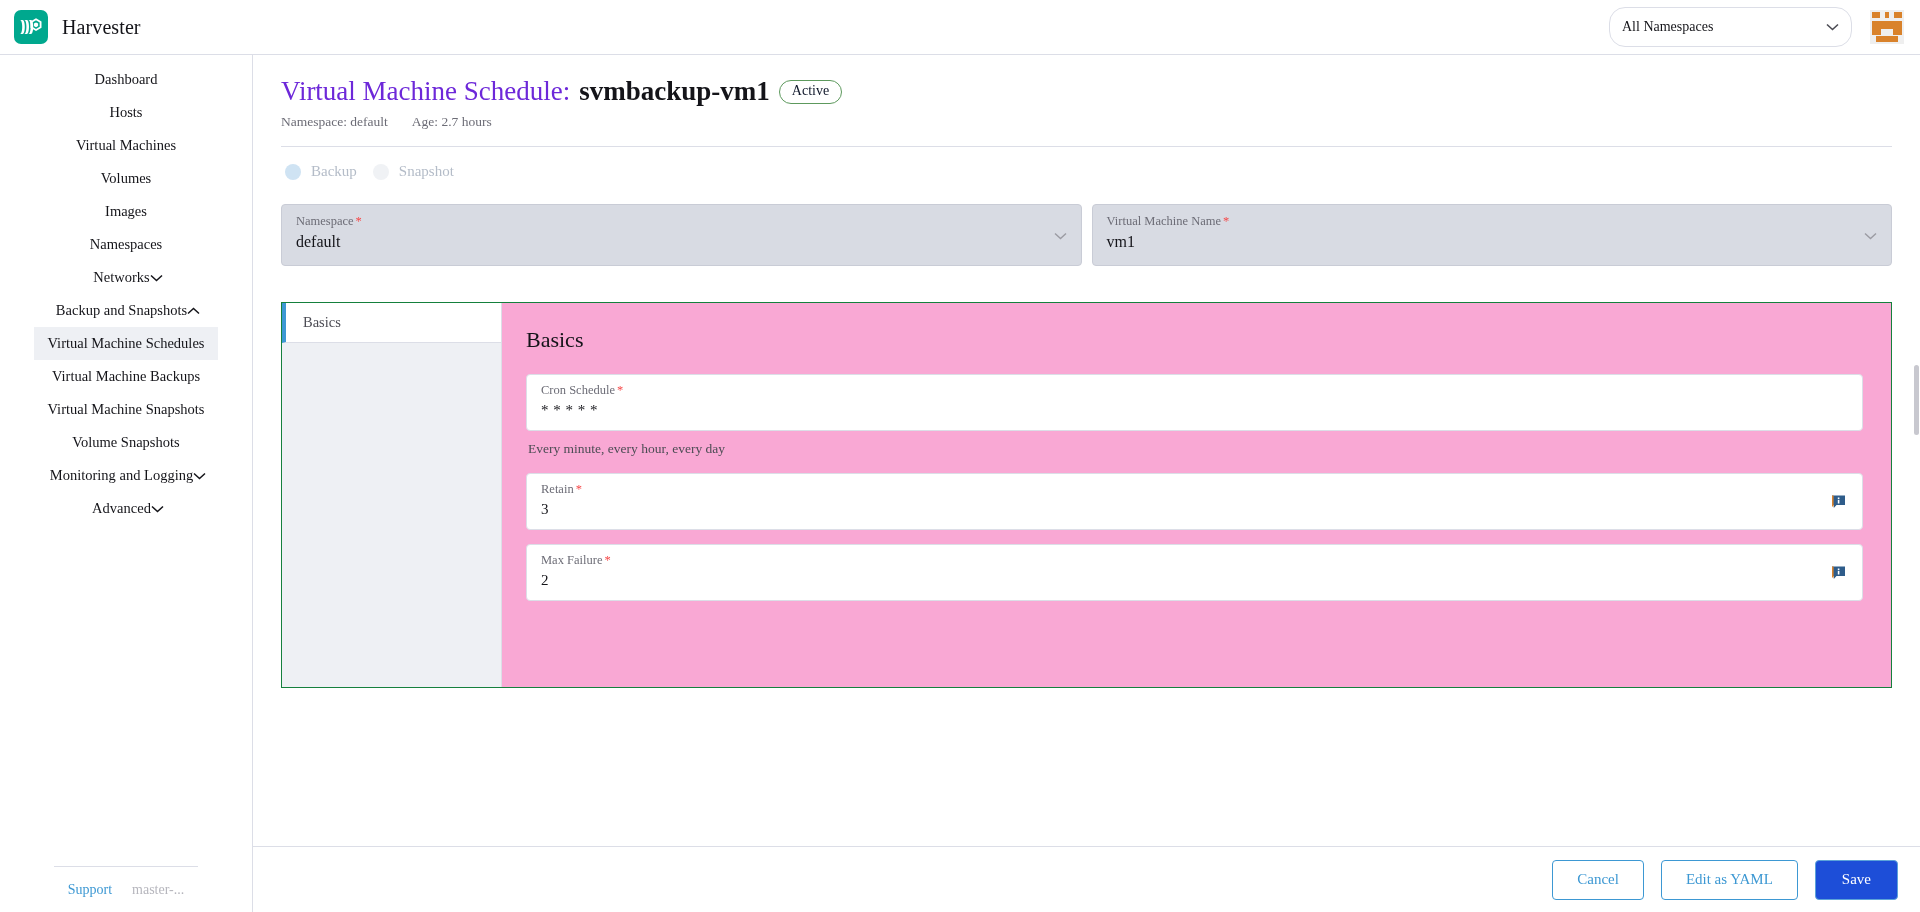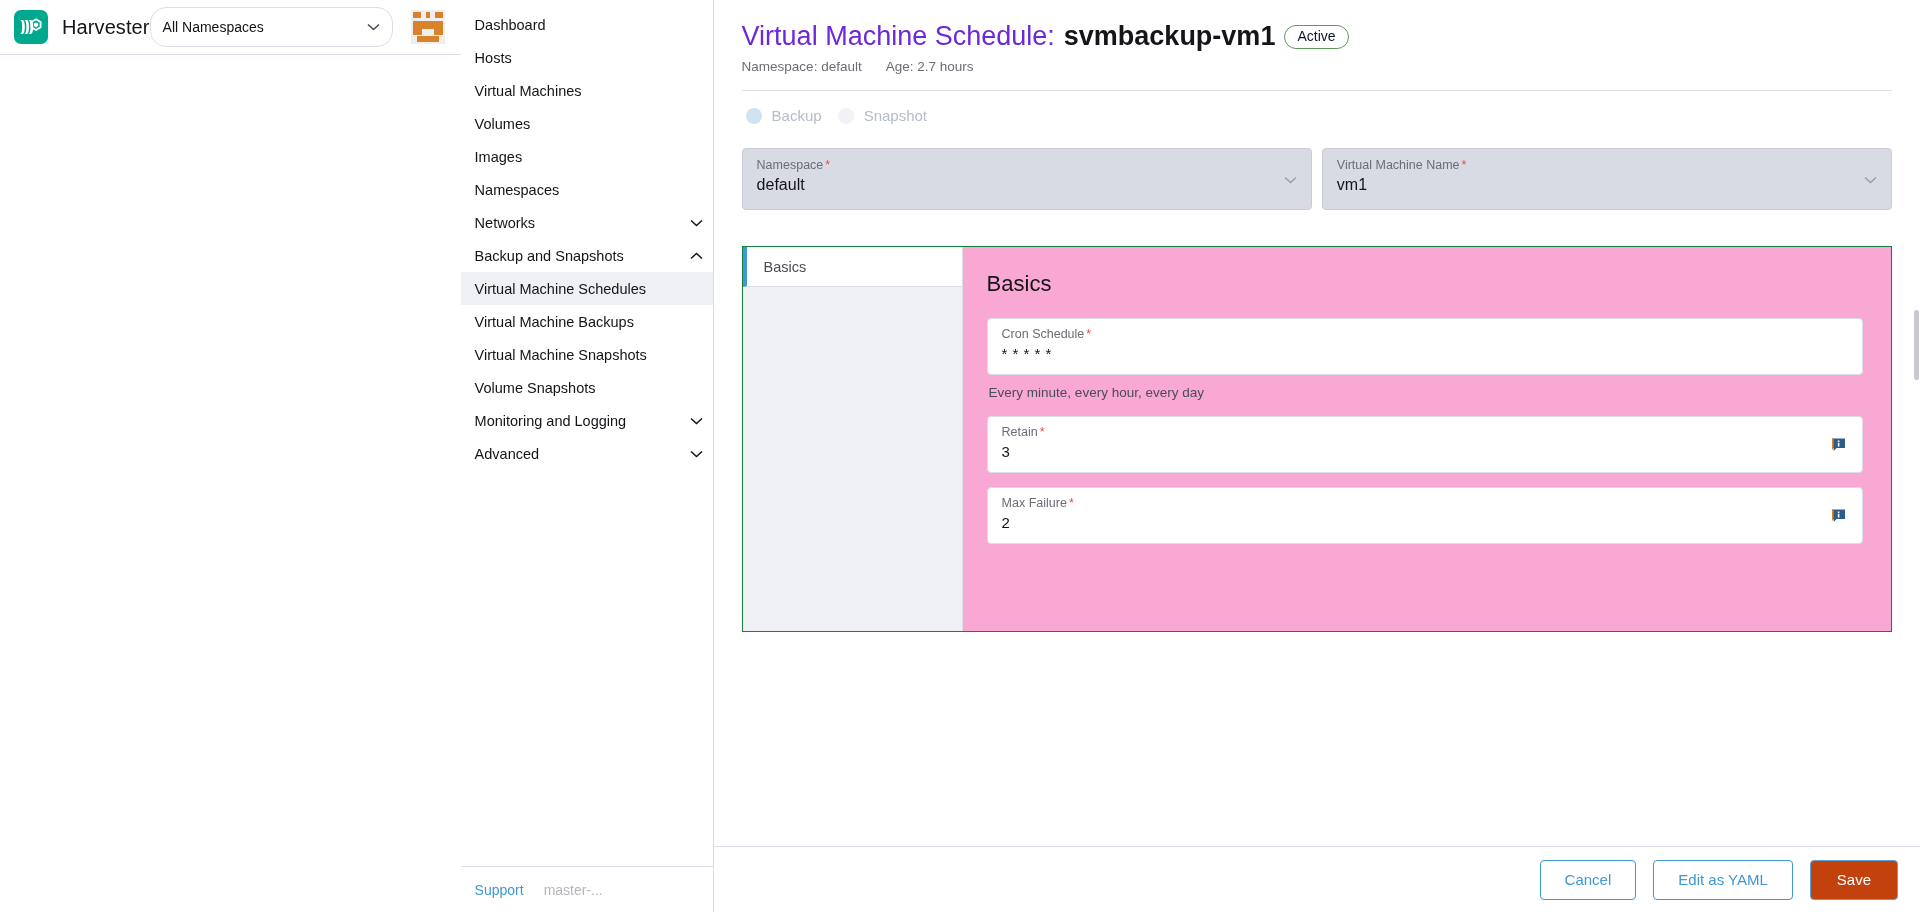--- a/index.html
+++ b/index.html
@@ -3,21 +3,21 @@
 <meta charset="utf-8">
 <style>
   * { box-sizing: border-box; margin: 0; padding: 0; }
   html, body {
     width: 1920px; height: 912px;
     font-family: "Liberation Sans", sans-serif;
     background: #fff;
     color: #141419;
     overflow: hidden;
   }
-  .app { display: flex; flex-direction: row; width: 1920px; height: 912px; }
+  .app { display: flex; flex-direction: column; width: 1920px; height: 912px; font-family: Liberation Serif, serif; }
 
   
   .topbar {
     height: 55px; min-height: 55px;
     display: flex; align-items: center;
     border-bottom: 1px solid #dcdee7;
     background: #fff;
     position: relative;
   }
   .brand { display: flex; align-items: center; padding-left: 14px; gap: 14px; }
@@ -51,20 +51,21 @@
   .body { display: flex; flex: 1; min-height: 0; }
 
   
   .sidebar {
     width: 253px; min-width: 253px;
     border-right: 1px solid #dcdee7;
     background: #fff;
     display: flex; flex-direction: column;
     padding-top: 8px;
     position: relative;
+    align-items: center;
   }
   .nav-item {
     height: 33px; display: flex; align-items: center;
     padding: 0 14px 0 14px;
     font-size: 14.5px; color: #141419;
     cursor: pointer; white-space: nowrap;
   }
   .nav-item.group { padding-right: 10px; }
   .nav-item.active { background: #EEF0F4; }
   .nav-item .chev { margin-left: auto; color: #141419; display:flex; }
@@ -171,21 +172,21 @@
     border-top: 1px solid #dcdee7;
     display: flex; align-items: center; justify-content: flex-end;
     gap: 17px; padding-right: 22px; background: #fff;
   }
   .btn {
     height: 40px; border-radius: 4px; font-size: 15px;
     display: flex; align-items: center; justify-content: center;
     cursor: pointer; padding: 0 24px; white-space: nowrap;
   }
   .btn-outline { border: 1px solid #3D98D3; color: #3D98D3; background: #fff; }
-  .btn-primary { background: #c2410c; color: #fff; border: 1px solid #5BA3D9; padding: 0 26px; }
+  .btn-primary { background: #1d4ed8; color: #fff; border: 1px solid #5BA3D9; padding: 0 26px; }
 
   .scrollbar-track {
     position: absolute; right: 0; top: 0; width: 7px; height: 100%;
   }
   .scrollbar-thumb {
     position: absolute; right: 1px; top: 310px; width: 5px; height: 70px;
     background: #c8c8cf; border-radius: 3px;
   }
 </style>
 </head>

